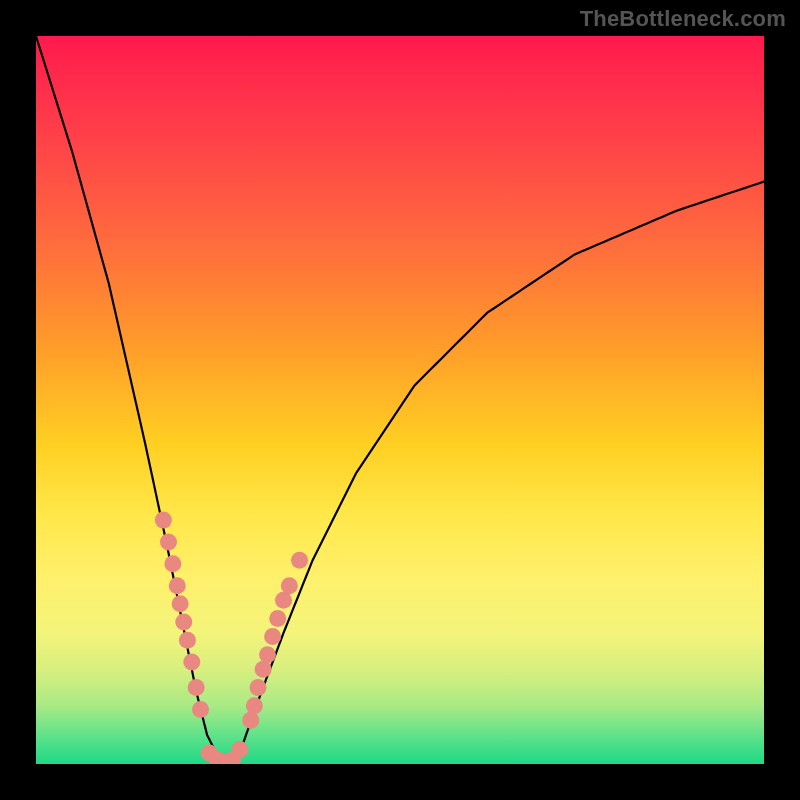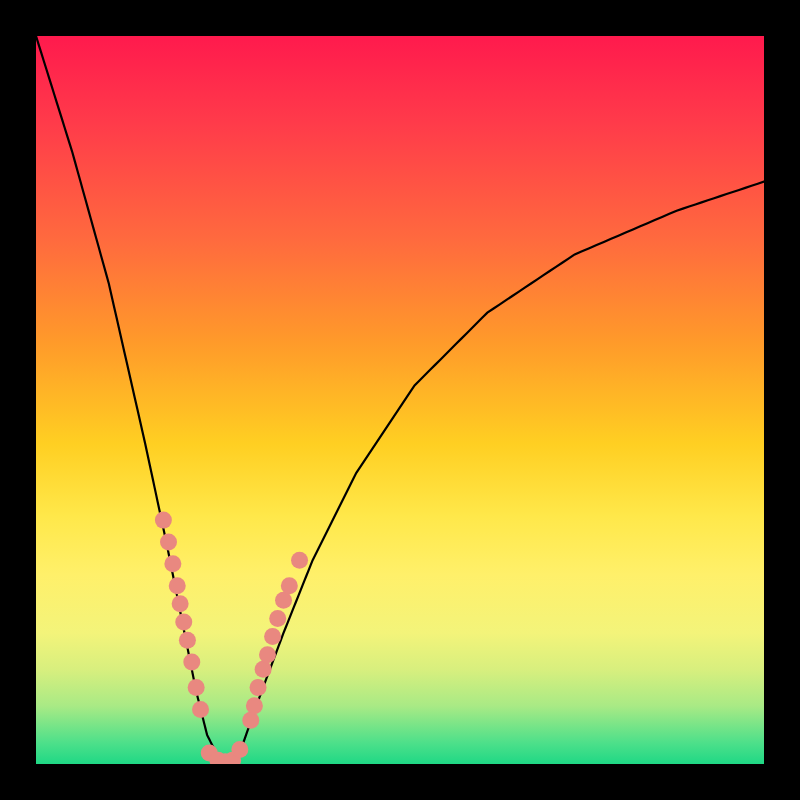--- a/index.html
+++ b/index.html
@@ -62,20 +62,21 @@
     left: 0;
     top: 0;
     width: 100%;
     height: 100%;
   }
 </style>
 </head>
 <body>
 
 <div class="frame">
+  <div class="watermark">TheBottleneck.com</div>
   <div class="plot">
     <div class="gradient"></div>
     <svg class="curve" viewBox="0 0 728 728" preserveAspectRatio="none">
       <path id="curve-path" fill="none" stroke="#000" stroke-width="2.2" stroke-linecap="round" d="M0.00 0.00 L2.60 8.32 L5.20 16.64 L7.80 24.96 L10.40 33.28 L13.00 41.60 L15.60 49.92 L18.20 58.24 L20.80 66.56 L23.40 74.88 L26.00 83.20 L28.60 91.52 L31.20 99.84 L33.80 108.16 L36.40 116.48 L39.00 125.84 L41.60 135.20 L44.20 144.56 L46.80 153.92 L49.40 163.28 L52.00 172.64 L54.60 182.00 L57.20 191.36 L59.80 200.72 L62.40 210.08 L65.00 219.44 L67.60 228.80 L70.20 238.16 L72.80 247.52 L75.40 258.96 L78.00 270.40 L80.60 281.84 L83.20 293.28 L85.80 304.72 L88.40 316.16 L91.00 327.60 L93.60 339.04 L96.20 350.48 L98.80 361.92 L101.40 373.36 L104.00 384.80 L106.60 396.24 L109.20 407.68 L110.76 414.96 L112.32 422.24 L113.88 429.52 L115.44 436.80 L117.00 444.08 L118.56 451.36 L120.12 458.64 L121.68 465.92 L123.24 473.20 L124.80 480.48 L126.36 487.76 L127.92 495.04 L129.48 502.32 L131.04 509.60 L132.08 514.80 L133.12 520.00 L134.16 525.20 L135.20 530.40 L136.24 535.60 L137.28 540.80 L138.32 546.00 L139.36 551.20 L140.40 556.40 L141.44 561.60 L142.48 566.80 L143.52 572.00 L144.56 577.20 L145.60 582.40 L146.64 587.60 L147.68 592.80 L148.72 598.00 L149.76 603.20 L150.80 608.40 L151.84 613.60 L152.88 618.80 L153.92 624.00 L154.96 629.20 L156.00 634.40 L157.04 639.60 L158.08 644.80 L159.12 650.00 L160.16 655.20 L160.94 658.32 L161.72 661.44 L162.50 664.56 L163.28 667.68 L164.06 670.80 L164.84 673.92 L165.62 677.04 L166.40 680.16 L167.18 683.28 L167.96 686.40 L168.74 689.52 L169.52 692.64 L170.30 695.76 L171.08 698.88 L171.86 700.44 L172.64 702.00 L173.42 703.56 L174.20 705.12 L174.98 706.68 L175.76 708.24 L176.54 709.80 L177.32 711.36 L178.10 712.92 L178.88 714.48 L179.66 716.04 L180.44 717.60 L181.22 719.16 L182.00 720.72 L182.52 721.24 L183.04 721.76 L183.56 722.28 L184.08 722.80 L184.60 723.32 L185.12 723.84 L185.64 724.36 L186.16 724.88 L186.68 725.40 L187.20 725.92 L187.72 726.44 L188.24 726.96 L188.76 727.48 L189.28 728.00 L189.80 727.74 L190.32 727.48 L190.84 727.22 L191.36 726.96 L191.88 726.70 L192.40 726.44 L192.92 726.18 L193.44 725.92 L193.96 725.66 L194.48 725.40 L195.00 725.14 L195.52 724.88 L196.04 724.62 L196.56 724.36 L197.34 723.06 L198.12 721.76 L198.90 720.46 L199.68 719.16 L200.46 717.86 L201.24 716.56 L202.02 715.26 L202.80 713.96 L203.58 712.66 L204.36 711.36 L205.14 710.06 L205.92 708.76 L206.70 707.46 L207.48 706.16 L208.78 702.52 L210.08 698.88 L211.38 695.24 L212.68 691.60 L213.98 687.96 L215.28 684.32 L216.58 680.68 L217.88 677.04 L219.18 673.40 L220.48 669.76 L221.78 666.12 L223.08 662.48 L224.38 658.84 L225.68 655.20 L227.24 651.04 L228.80 646.88 L230.36 642.72 L231.92 638.56 L233.48 634.40 L235.04 630.24 L236.60 626.08 L238.16 621.92 L239.72 617.76 L241.28 613.60 L242.84 609.44 L244.40 605.28 L245.96 601.12 L247.52 596.96 L249.60 591.76 L251.68 586.56 L253.76 581.36 L255.84 576.16 L257.92 570.96 L260.00 565.76 L262.08 560.56 L264.16 555.36 L266.24 550.16 L268.32 544.96 L270.40 539.76 L272.48 534.56 L274.56 529.36 L276.64 524.16 L279.76 517.92 L282.88 511.68 L286.00 505.44 L289.12 499.20 L292.24 492.96 L295.36 486.72 L298.48 480.48 L301.60 474.24 L304.72 468.00 L307.84 461.76 L310.96 455.52 L314.08 449.28 L317.20 443.04 L320.32 436.80 L324.48 430.56 L328.64 424.32 L332.80 418.08 L336.96 411.84 L341.12 405.60 L345.28 399.36 L349.44 393.12 L353.60 386.88 L357.76 380.64 L361.92 374.40 L366.08 368.16 L370.24 361.92 L374.40 355.68 L378.56 349.44 L383.76 344.24 L388.96 339.04 L394.16 333.84 L399.36 328.64 L404.56 323.44 L409.76 318.24 L414.96 313.04 L420.16 307.84 L425.36 302.64 L430.56 297.44 L435.76 292.24 L440.96 287.04 L446.16 281.84 L451.36 276.64 L457.60 272.48 L463.84 268.32 L470.08 264.16 L476.32 260.00 L482.56 255.84 L488.80 251.68 L495.04 247.52 L501.28 243.36 L507.52 239.20 L513.76 235.04 L520.00 230.88 L526.24 226.72 L532.48 222.56 L538.72 218.40 L546.00 215.28 L553.28 212.16 L560.56 209.04 L567.84 205.92 L575.12 202.80 L582.40 199.68 L589.68 196.56 L596.96 193.44 L604.24 190.32 L611.52 187.20 L618.80 184.08 L626.08 180.96 L633.36 177.84 L640.64 174.72 L646.88 172.64 L653.12 170.56 L659.36 168.48 L665.60 166.40 L671.84 164.32 L678.08 162.24 L684.32 160.16 L690.56 158.08 L696.80 156.00 L703.04 153.92 L709.28 151.84 L715.52 149.76 L721.76 147.68 L728.00 145.60 "></path>
       <g id="dots">
           <circle cx="127.40" cy="484.12" r="8.5" fill="#e98880"></circle>
           <circle cx="132.50" cy="505.96" r="8.5" fill="#e98880"></circle>
           <circle cx="136.86" cy="527.80" r="8.5" fill="#e98880"></circle>
           <circle cx="141.23" cy="549.64" r="8.5" fill="#e98880"></circle>
           <circle cx="144.14" cy="567.84" r="8.5" fill="#e98880"></circle>

